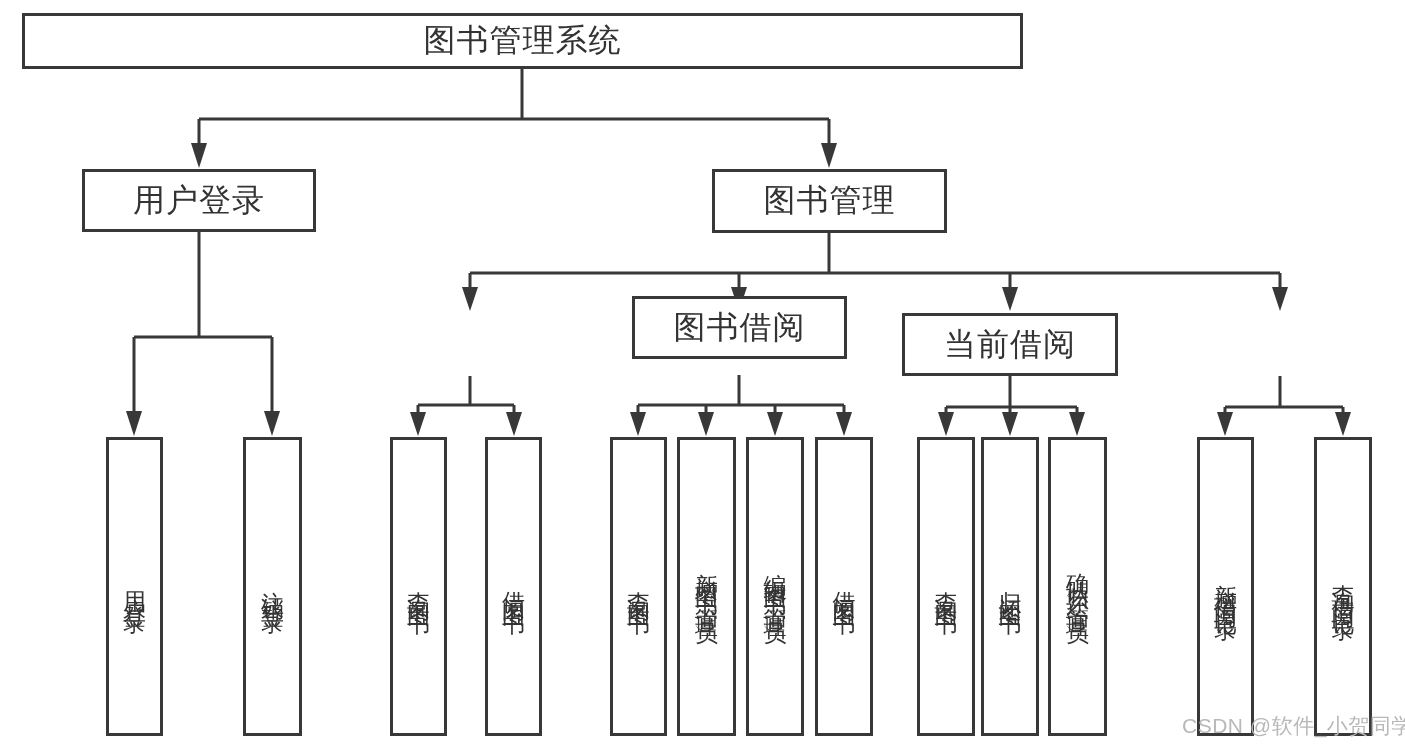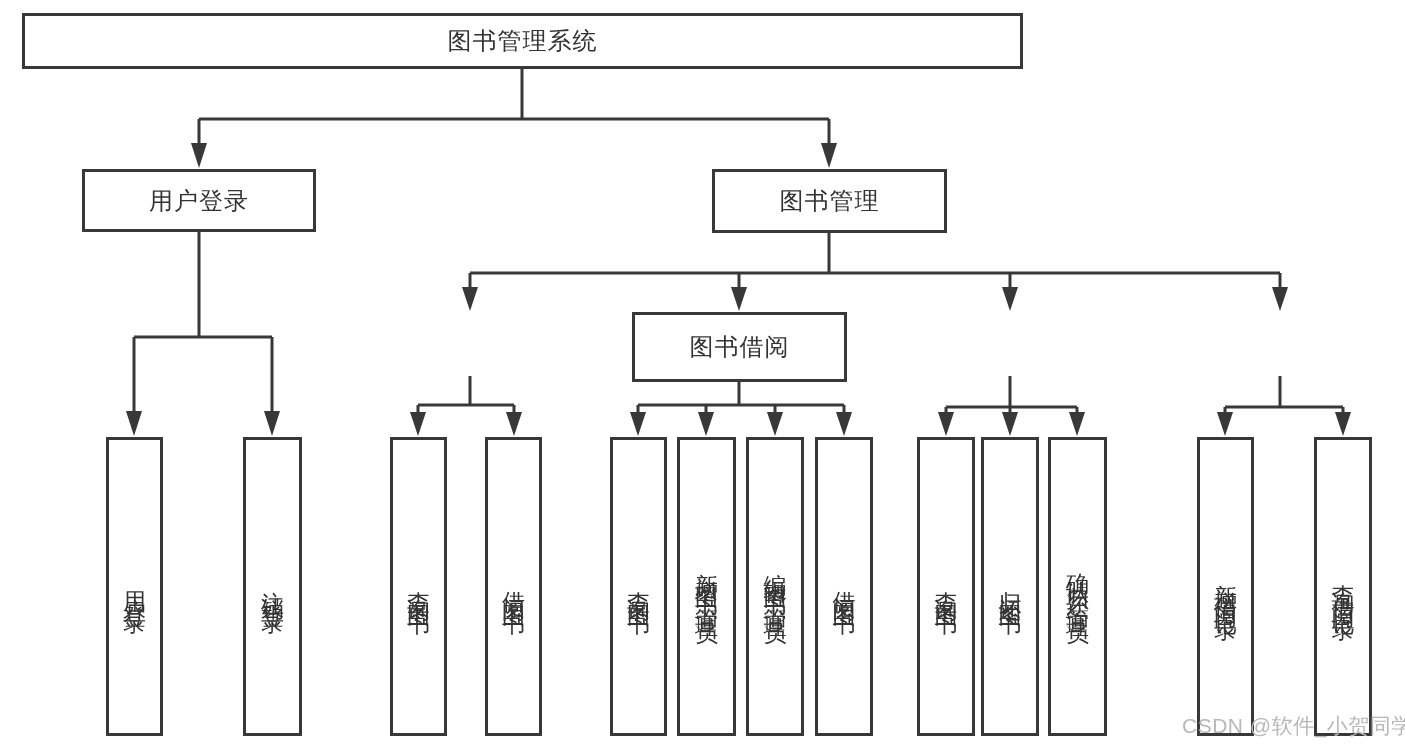--- a/index.html
+++ b/index.html
@@ -7,21 +7,21 @@
     position:relative; width:1405px; height:747px; background:#ffffff;
     font-family:"Liberation Sans", sans-serif; color:#333333; overflow:hidden;
   }
   .wires { position:absolute; left:0; top:0; width:1405px; height:747px; }
   .node {
     position:absolute; box-sizing:border-box;
     border:3px solid #383838; background:#ffffff;
     display:flex; align-items:center; justify-content:center;
     z-index:2;
   }
-  .hbox span { font-size:24px; letter-spacing:1px; white-space:nowrap; }
+  .hbox span { font-size:32px; letter-spacing:1px; white-space:nowrap; }
   .vbox span {
     writing-mode:vertical-lr; text-orientation:mixed;
     font-size:23px; letter-spacing:7px; line-height:1; white-space:nowrap;
   }
   .watermark {
     position:absolute; left:1182px; top:712px; z-index:5;
     font-size:21px; color:#b8b8b8; letter-spacing:0.5px; white-space:nowrap;
   }
 </style>
 </head>
@@ -73,22 +73,25 @@
     <span>图书管理系统</span>
   </div>
 
   <div class="node hbox" style="left:82px;top:169px;width:234px;height:63px">
     <span>用户登录</span>
   </div>
   <div class="node hbox" style="left:712px;top:169px;width:235px;height:64px">
     <span>图书管理</span>
   </div>
 
-  <div class="node hbox" style="left:632px;top:312px;width:215px;height:70px">
+  <div class="node hbox" style="left:632px;top:296px;width:215px;height:63px">
     <span>图书借阅</span>
+  </div>
+  <div class="node hbox" style="left:902px;top:313px;width:216px;height:63px">
+    <span>当前借阅</span>
   </div>
 
   <div class="node vbox" style="left:106px;top:437px;width:57px;height:299px">
     <span>用户登录</span>
   </div>
   <div class="node vbox" style="left:243px;top:437px;width:59px;height:299px">
     <span>注销登录</span>
   </div>
 
   <div class="node vbox" style="left:390px;top:437px;width:57px;height:299px">

